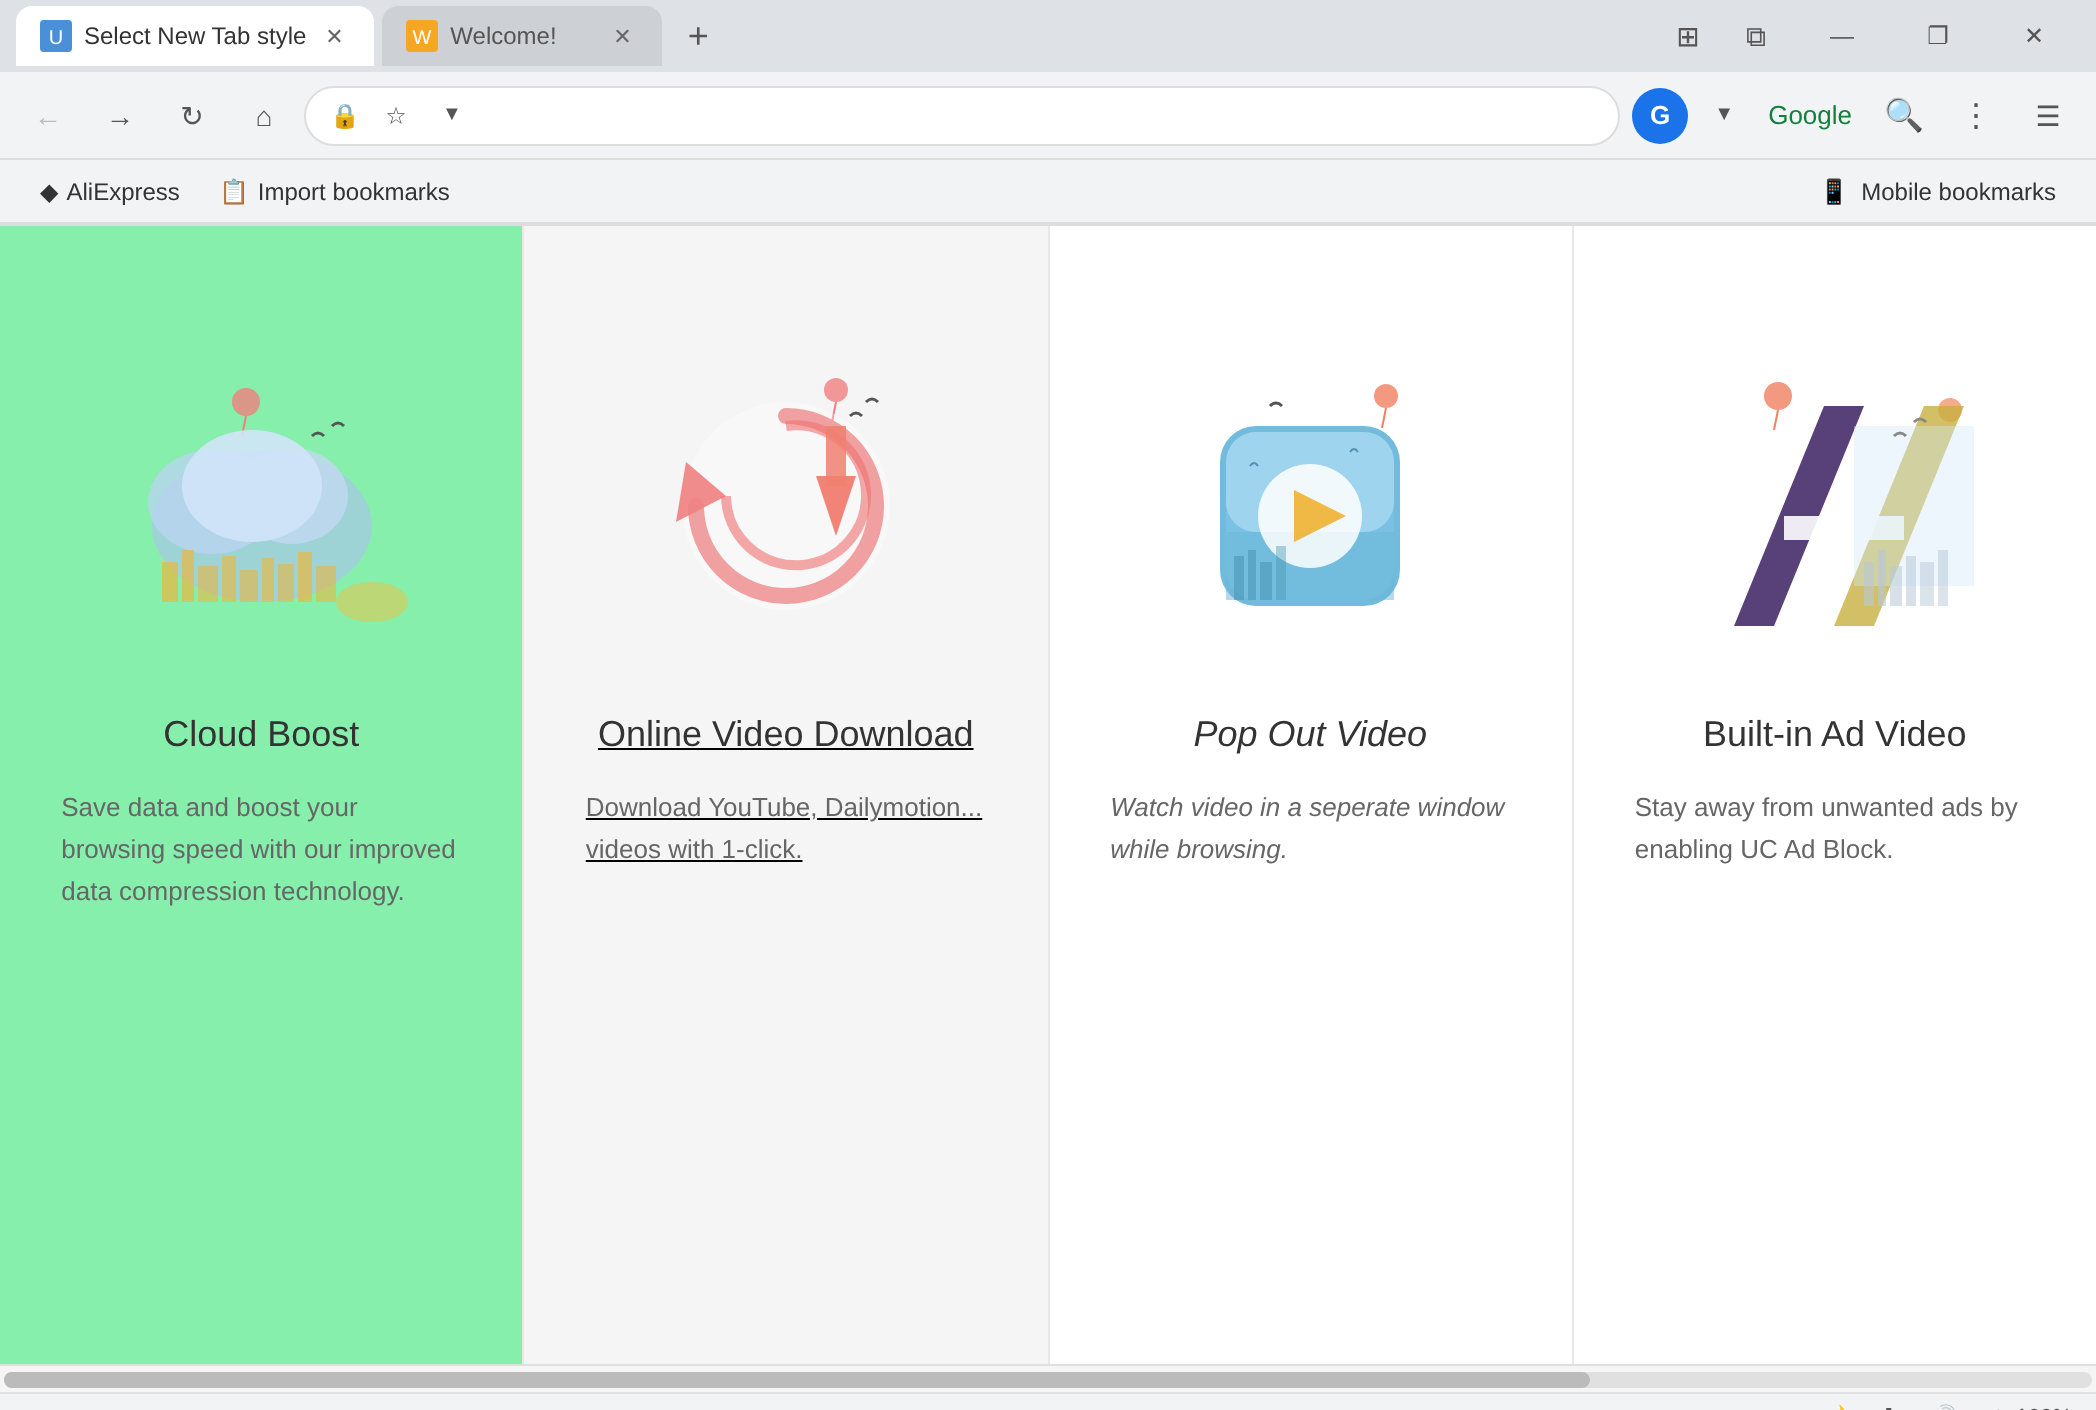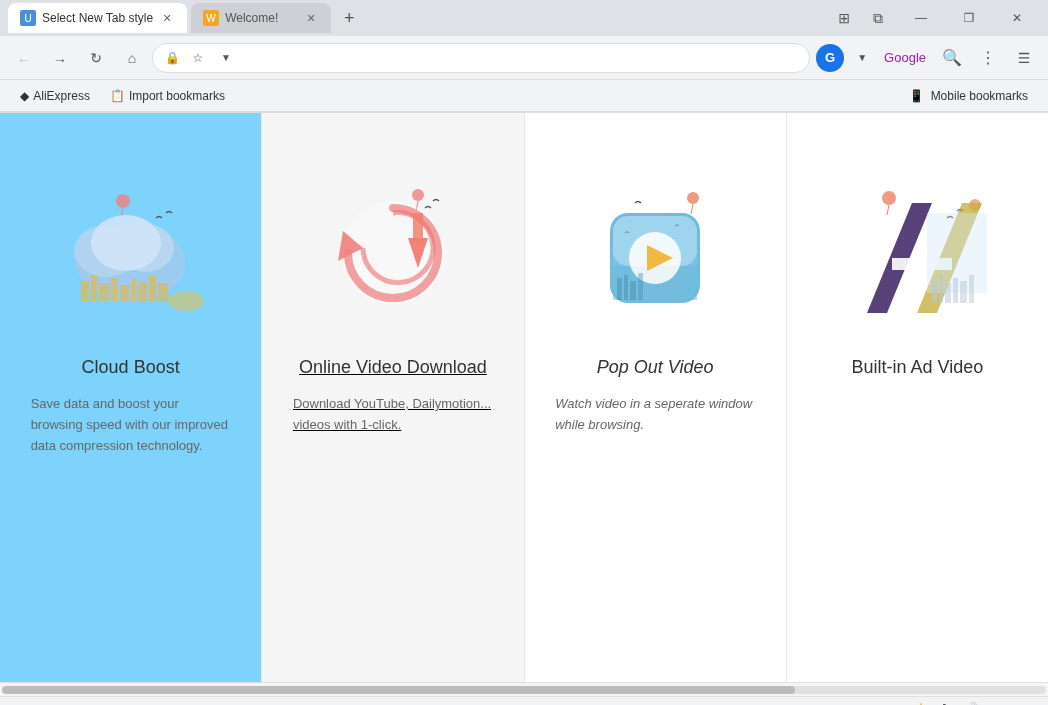--- a/index.html
+++ b/index.html
@@ -151,21 +151,21 @@
       display: flex;
       align-items: center;
       justify-content: center;
       font-size: 13px;
       font-weight: bold;
       cursor: pointer;
       margin: 0 2px;
     }
     .search-engine {
       font-size: 13px;
-      color: #a21caf;
+      color: #15803d;
       cursor: pointer;
       padding: 2px 6px;
     }
     .nav-right-btn {
       width: 32px;
       height: 32px;
       border-radius: 50%;
       display: flex;
       align-items: center;
       justify-content: center;
@@ -380,21 +380,21 @@
     <div class="bookmark-spacer"></div>
     <div class="mobile-bookmarks">
       <span>📱</span>
       <span>Mobile bookmarks</span>
     </div>
   </div>
 </div>
 
 <div class="main-content">
 
-  <div class="feature-card" style="background:#7dd3fc;">
+  <div class="feature-card" style="background:#86efac;">
     <div class="feature-illustration">
       <svg width="160" height="160" viewBox="0 0 160 160">
 
         <circle cx="72" cy="38" r="7" fill="#f08080" opacity="0.8"></circle>
         <line x1="72" y1="45" x2="70" y2="55" stroke="#f08080" stroke-width="1"></line>
 
         <ellipse cx="80" cy="100" rx="55" ry="38" fill="#a8c8e8" opacity="0.7"></ellipse>
         <ellipse cx="55" cy="88" rx="32" ry="26" fill="#b8d4f0" opacity="0.8"></ellipse>
         <ellipse cx="95" cy="85" rx="28" ry="24" fill="#c0d8f0" opacity="0.8"></ellipse>
         <ellipse cx="75" cy="80" rx="35" ry="28" fill="#d0e4f8" opacity="0.9"></ellipse>
@@ -500,20 +500,21 @@
 
         <rect x="95" y="118" width="5" height="22" fill="#b8c8d8" opacity="0.6"></rect>
         <rect x="102" y="112" width="4" height="28" fill="#b8c8d8" opacity="0.6"></rect>
         <rect x="108" y="120" width="6" height="20" fill="#b8c8d8" opacity="0.55"></rect>
         <rect x="116" y="115" width="5" height="25" fill="#b8c8d8" opacity="0.55"></rect>
         <rect x="123" y="118" width="7" height="22" fill="#b8c8d8" opacity="0.5"></rect>
         <rect x="132" y="112" width="5" height="28" fill="#b8c8d8" opacity="0.5"></rect>
       </svg>
     </div>
     <h2 class="feature-title">Built-in Ad Video</h2>
+    <p class="feature-desc">Stay away from unwanted ads by enabling UC Ad Block.</p>
   </div>
 
 </div>
 
 <div class="scroll-bar-container">
   <div class="scroll-track">
     <div class="scroll-thumb"></div>
   </div>
 </div>
 

